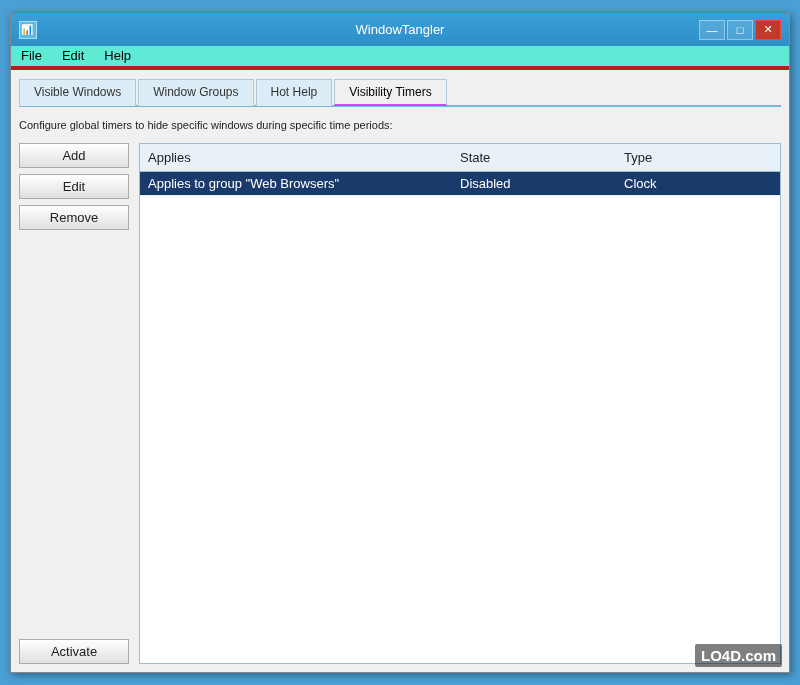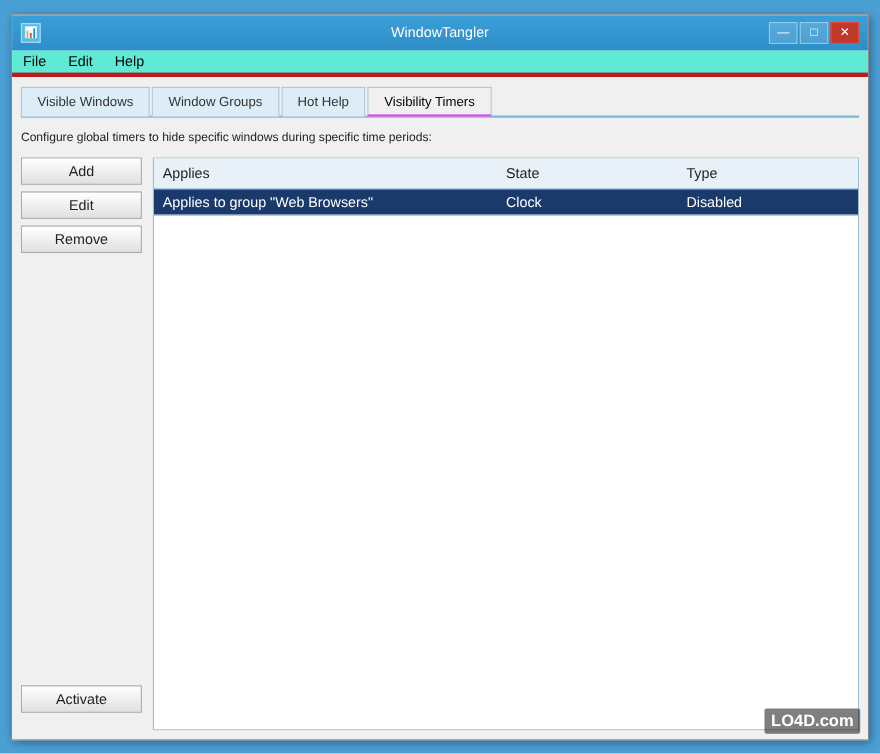--- a/index.html
+++ b/index.html
@@ -254,34 +254,34 @@
       <div class="description-text">Configure global timers to hide specific windows during specific time periods:</div>
 
       <div class="main-section">
 
         <div class="left-buttons" style="justify-content: flex-start;">
           <button class="action-btn">Add</button>
           <button class="action-btn">Edit</button>
           <button class="action-btn">Remove</button>
           <div style="flex:1"></div>
           <div style="flex: 1 1 0%;"></div>
-            <button class="action-btn" style="margin-top: auto; align-self: flex-end; margin-bottom: 16px; position: static; top: 0px;">Activate</button>
+            <button class="action-btn" style="margin-top: auto; align-self: flex-end; margin-bottom: 0px; position: static; top: 0px;">Activate</button>
         </div>
 
         <div class="table-area">
           <div class="table-header">
             <div class="th timers">Applies</div>
             <div class="th state">State</div>
             <div class="th type">Type</div>
           </div>
           <div class="table-body">
             <div class="table-row selected">
               <div class="td timers">Applies to group "Web Browsers"</div>
+              <div class="td state">Disabled</div>
               <div class="td type">Clock</div>
-              <div class="td state">Disabled</div>
             </div>
           </div>
         </div>
       </div>
     </div>
   </div>
   <div class="watermark">LO4D.com</div>
 </div>
 
 </body></html>

